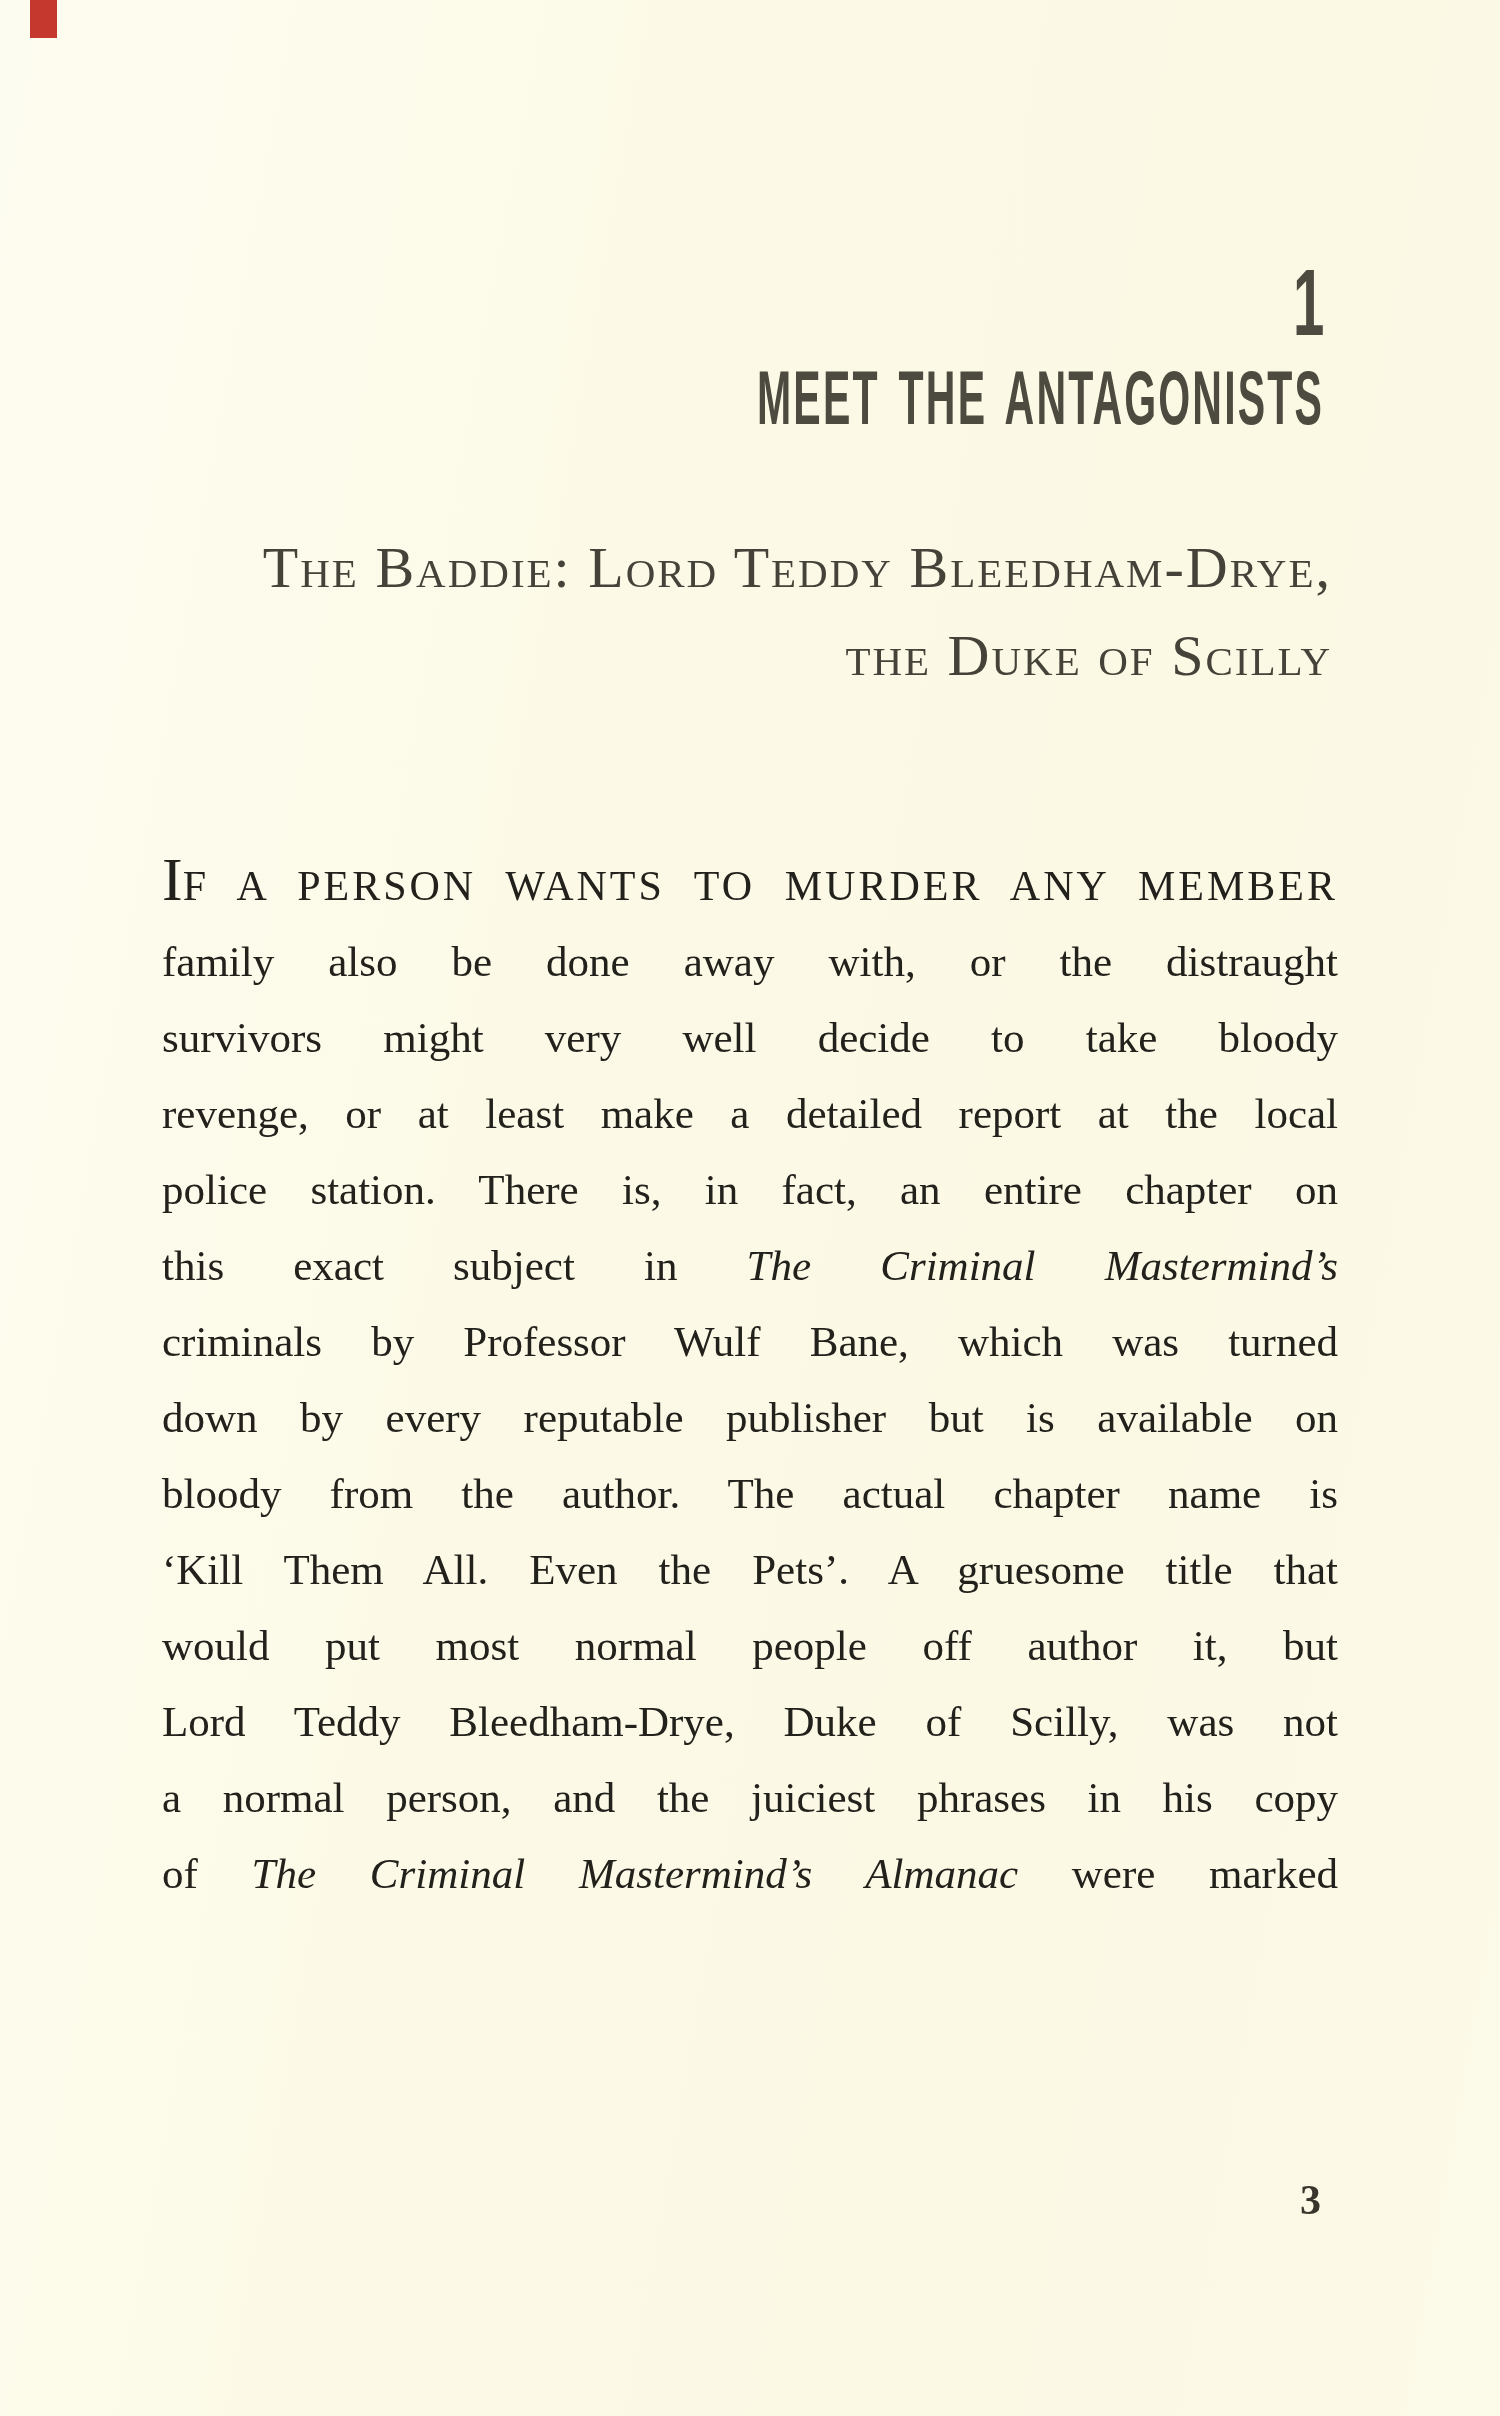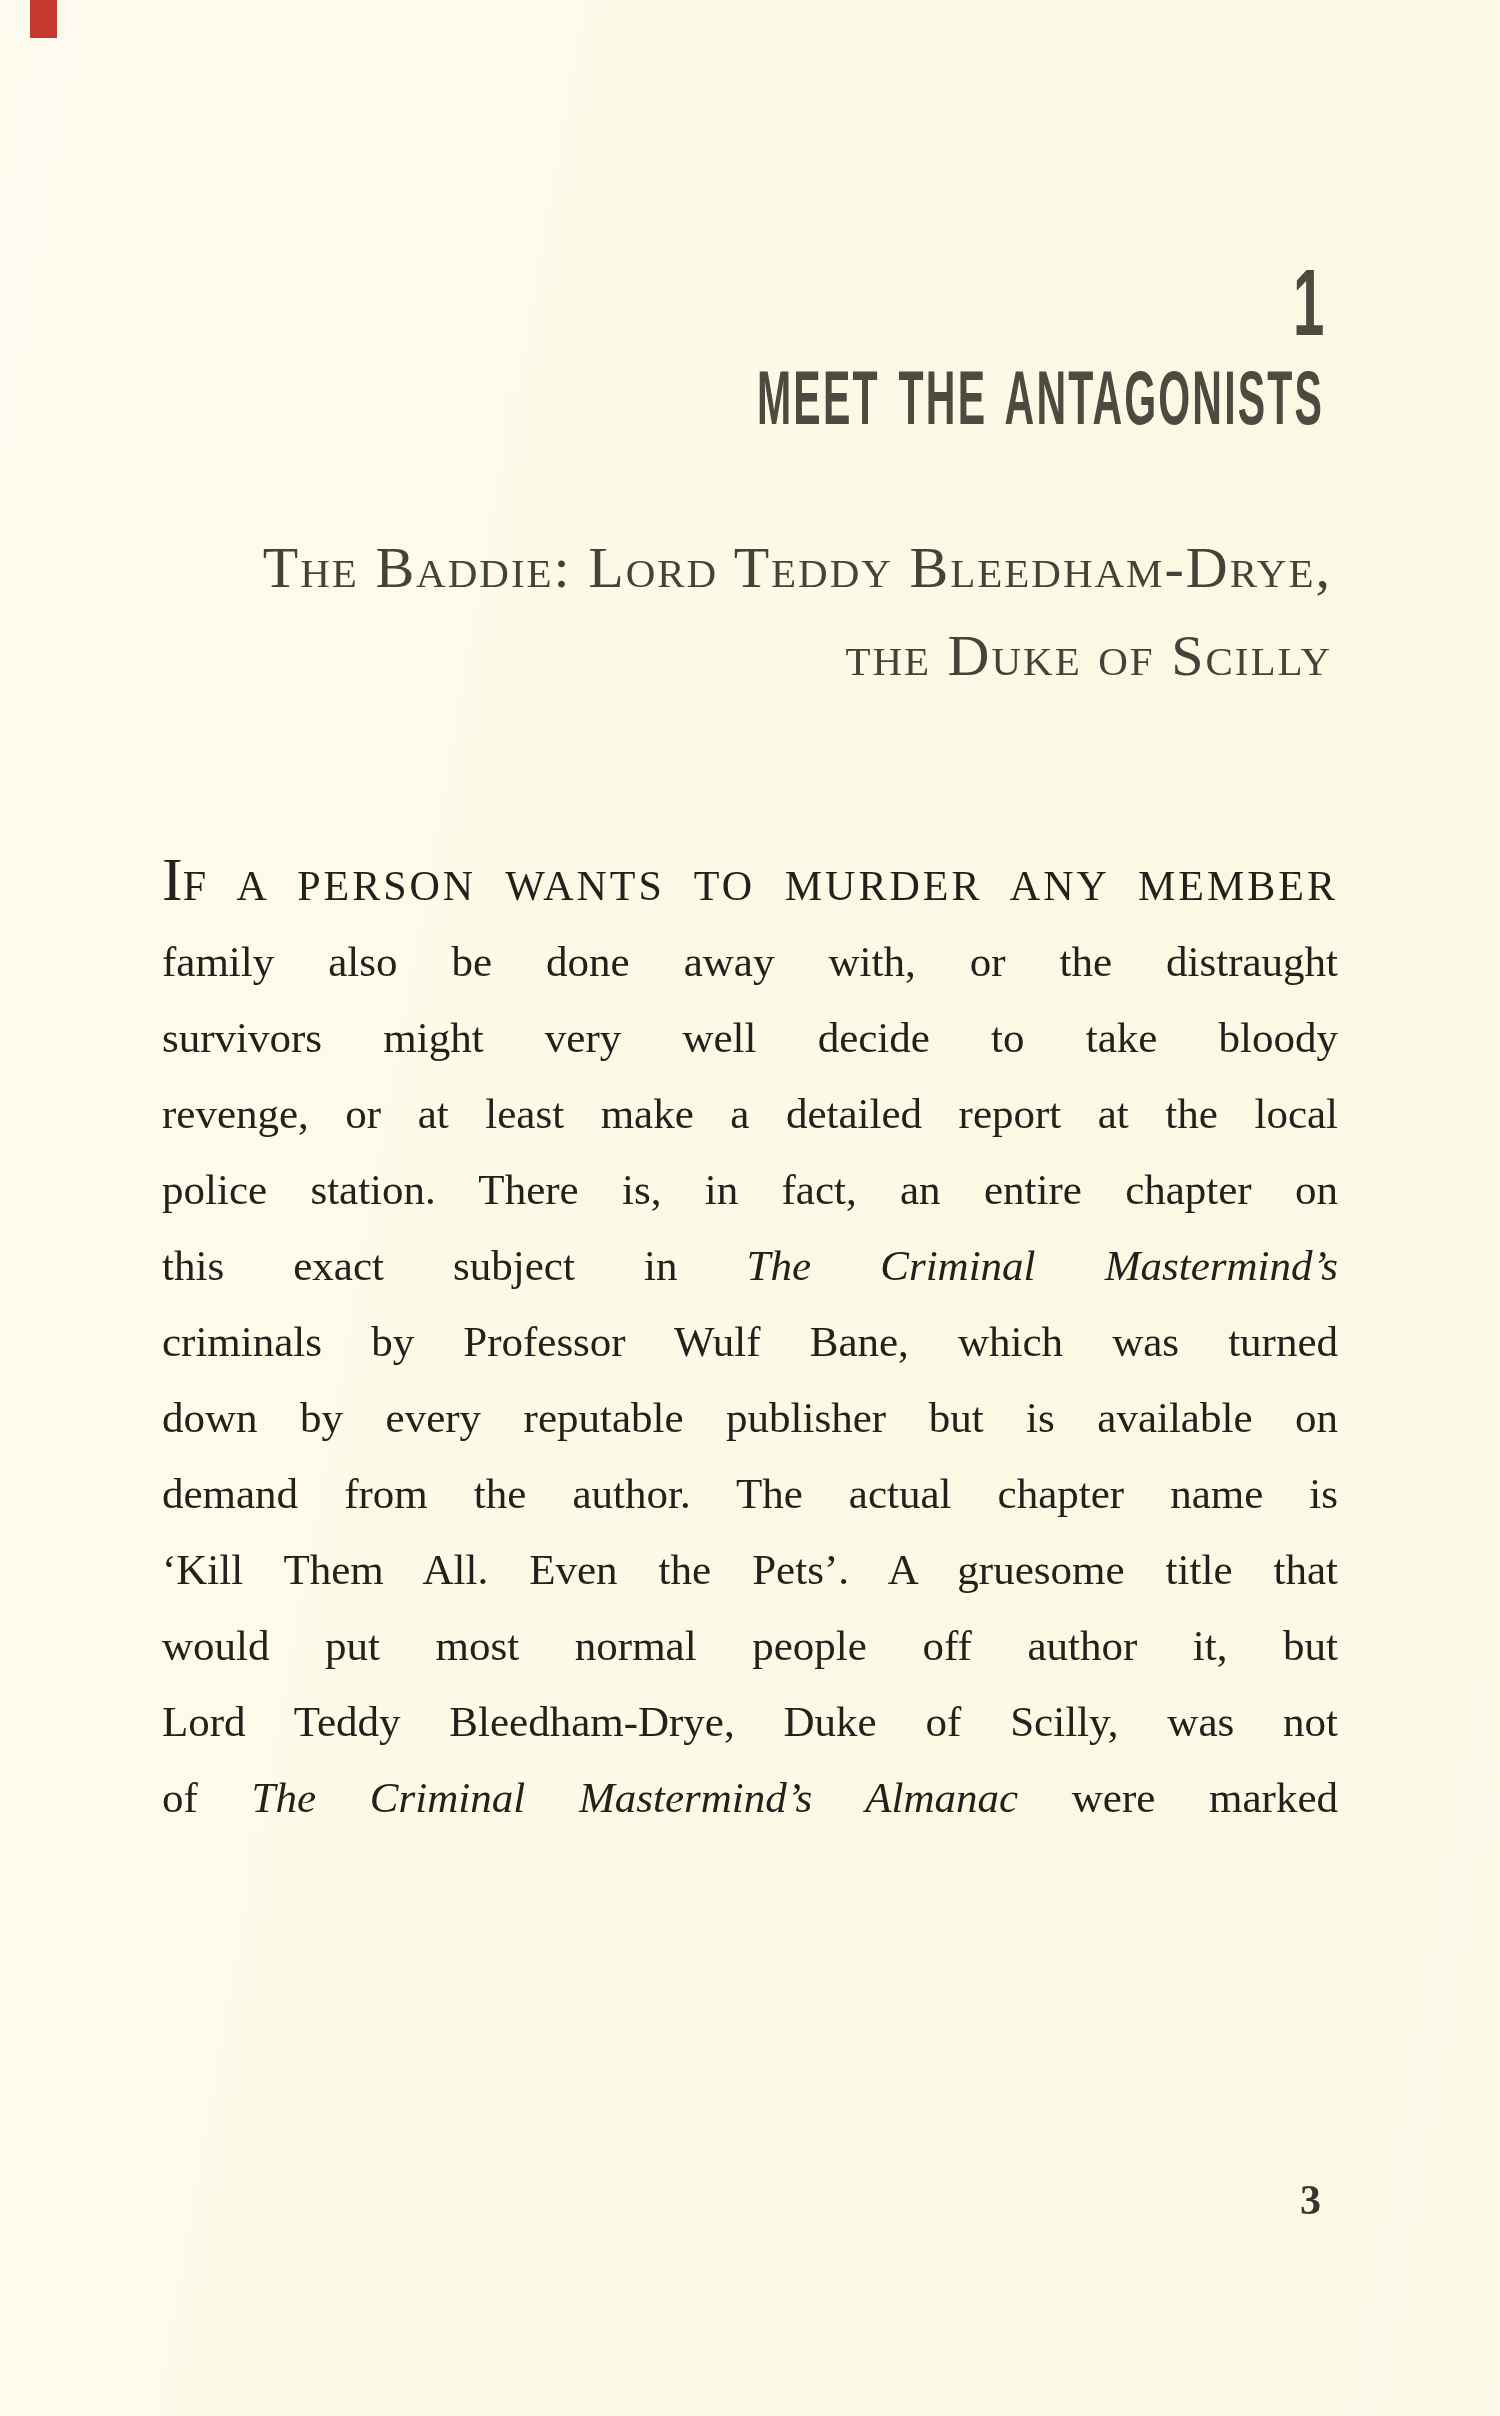--- a/index.html
+++ b/index.html
@@ -89,22 +89,23 @@
 
   <div class="body-text" style="color: rgb(35, 33, 28);">
       <div class="line"><span class="lead-cap">I</span><span class="smallcaps">f a person wants to murder any member</span></div>
       <div class="line"><span>family also be done away with, or the distraught</span></div>
       <div class="line"><span>survivors might very well decide to take bloody</span></div>
       <div class="line"><span>revenge, or at least make a detailed report at the local</span></div>
       <div class="line"><span>police station. There is, in fact, an entire chapter on</span></div>
       <div class="line"><span>this exact subject in </span><em class="italic">The Criminal Mastermind’s</em></div>
       <div class="line"><span>criminals by Professor Wulf Bane, which was turned</span></div>
       <div class="line"><span>down by every reputable publisher but is available on</span></div>
-      <div class="line"><span>demand from the author. The actual chapter name is</span></div>
+      <div class="line"><span>bloody from the author. The actual chapter name is</span></div>
       <div class="line"><span>‘Kill Them All. Even the Pets’. A gruesome title that</span></div>
       <div class="line"><span>would put most normal people off author it, but</span></div>
       <div class="line"><span>Lord Teddy Bleedham-Drye, Duke of Scilly, was not</span></div>
+      <div class="line"><span>a normal person, and the juiciest phrases in his copy</span></div>
       <div class="line"><span>of </span><em class="italic">The Criminal Mastermind’s Almanac</em><span> were marked</span></div>
     </div>
 
   <div class="page-number">3</div>
 
 </div>
 
 </body></html>

